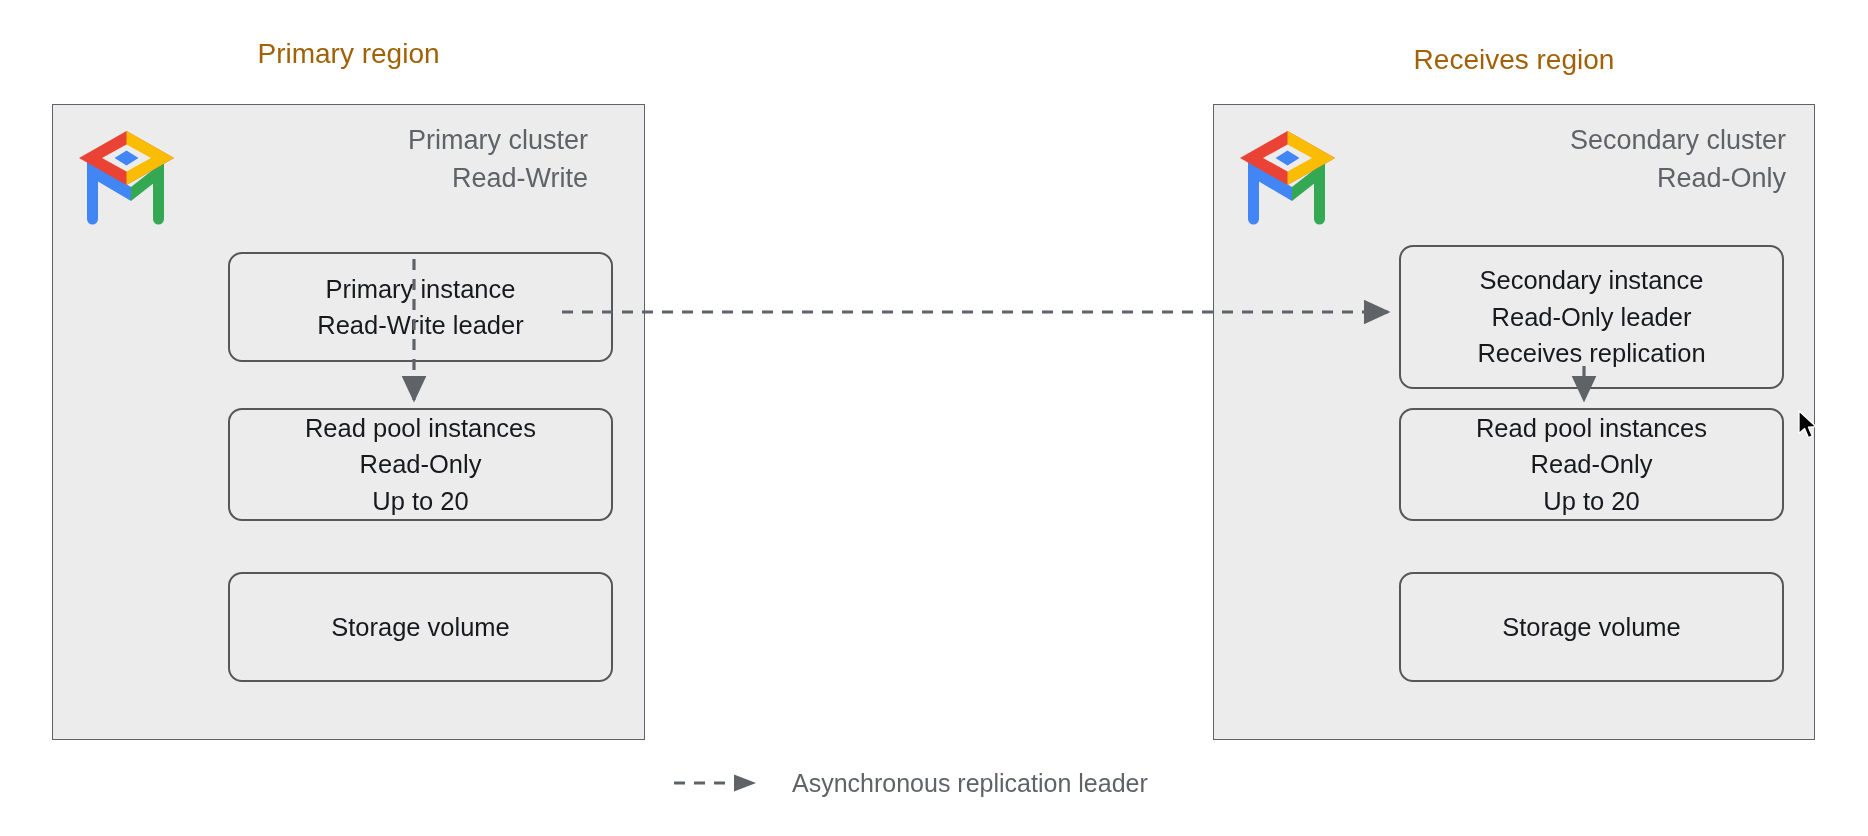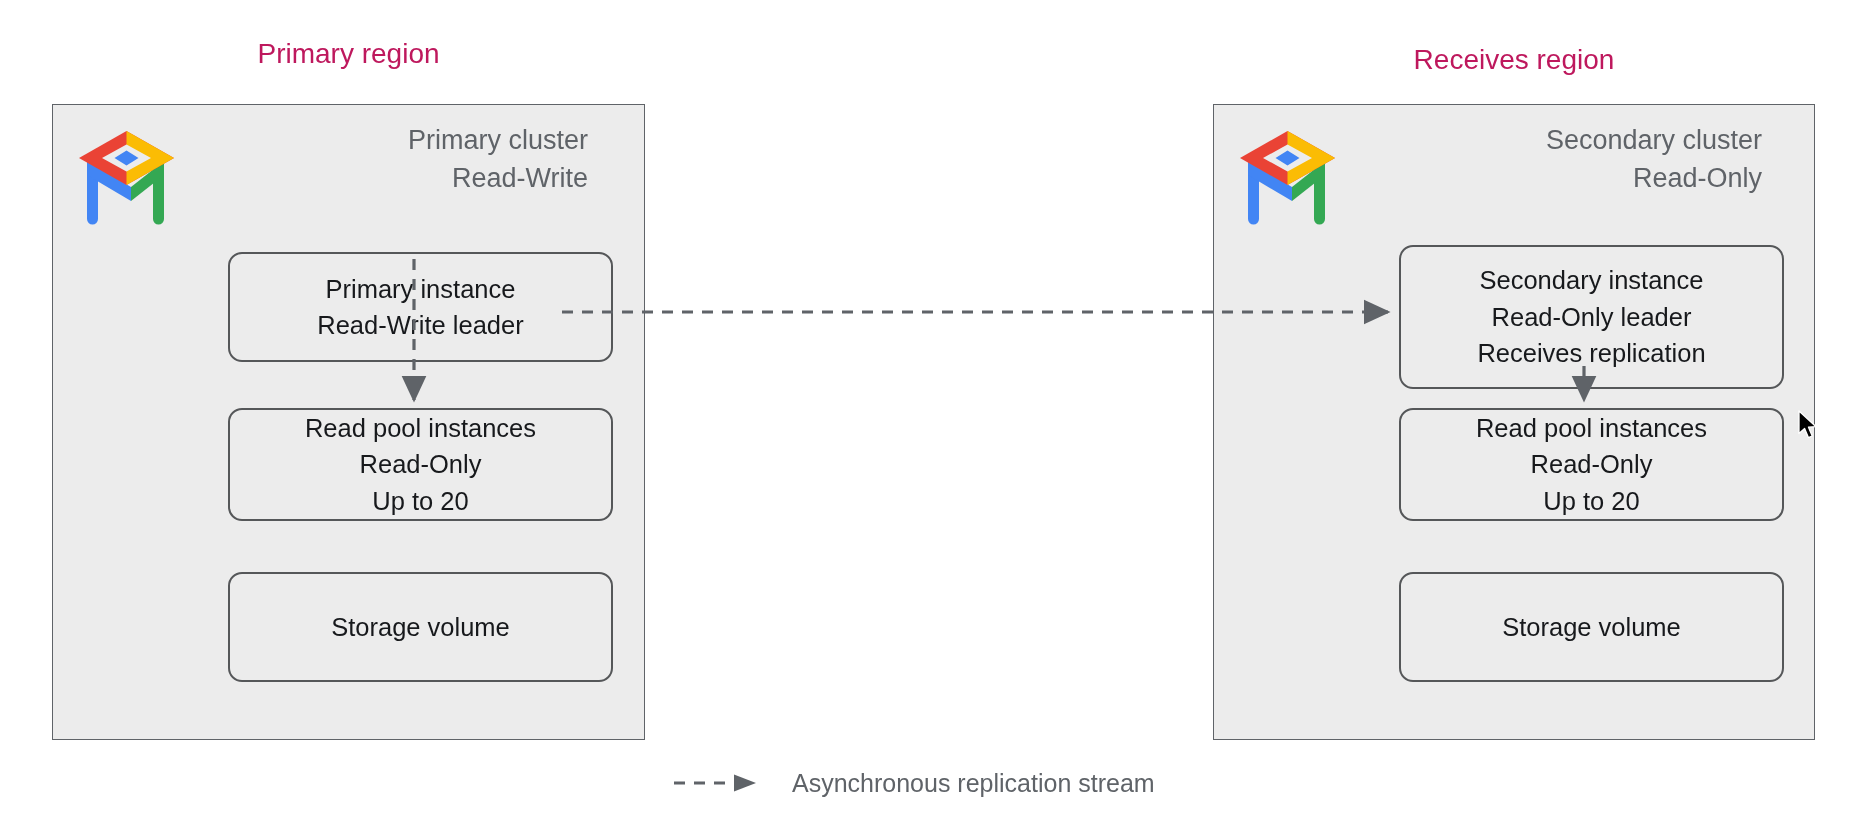--- a/index.html
+++ b/index.html
@@ -18,21 +18,21 @@
 
   .canvas {
     position: absolute;
     inset: 0;
   }
 
   
   .region-title {
     position: absolute;
     font-size: 28px;
-    color: #be185d;
+    color: #a16207;
     white-space: pre;
     line-height: 36px;
   }
   #primary-region-title {
     left: 52px;
     top: 36px;
     width: 593px;
     text-align: center;
   }
   #secondary-region-title {
@@ -69,21 +69,21 @@
     color: #5f6368;
     line-height: 38px;
     white-space: pre-line;
   }
   #primary-cluster-label {
     right: 56px;
     top: 16px;
     text-align: right;
   }
   #secondary-cluster-label {
-    right: 52px;
+    right: 28px;
     top: 16px;
     text-align: right;
     margin-left: 31px;
   }
 
   
   .alloydb-logo {
     position: absolute;
     left: 24px;
     top: 20px;
@@ -236,20 +236,20 @@
     <g>
       <line x1="1584" y1="366" x2="1584" y2="400" stroke="#5f6368" stroke-width="3.2" stroke-dasharray="11,9" marker-end="url(#arrowhead)"></line>
     </g>
   </svg>
 
   <div id="legend">
     <svg width="90" height="20">
       <line x1="2" y1="10" x2="70" y2="10" stroke="#5f6368" stroke-width="3.2" stroke-dasharray="11,9"></line>
       <path d="M62,1.5 L84,10 L62,18.5 Z" fill="#5f6368"></path>
     </svg>
-    <div id="legend-label">Asynchronous replication stream</div>
+    <div id="legend-label">Asynchronous replication leader</div>
   </div>
 
   <svg id="mouse-cursor" viewBox="0 0 22 32">
     <path d="M2,1 L2,23.5 L7.6,18.4 L11.4,27.6 L15.2,26 L11.5,17.2 L18.8,16.6 Z" fill="#000000" stroke="#ffffff" stroke-width="1.3" stroke-linejoin="round"></path>
   </svg>
 
 </div>
 
 </body></html>

